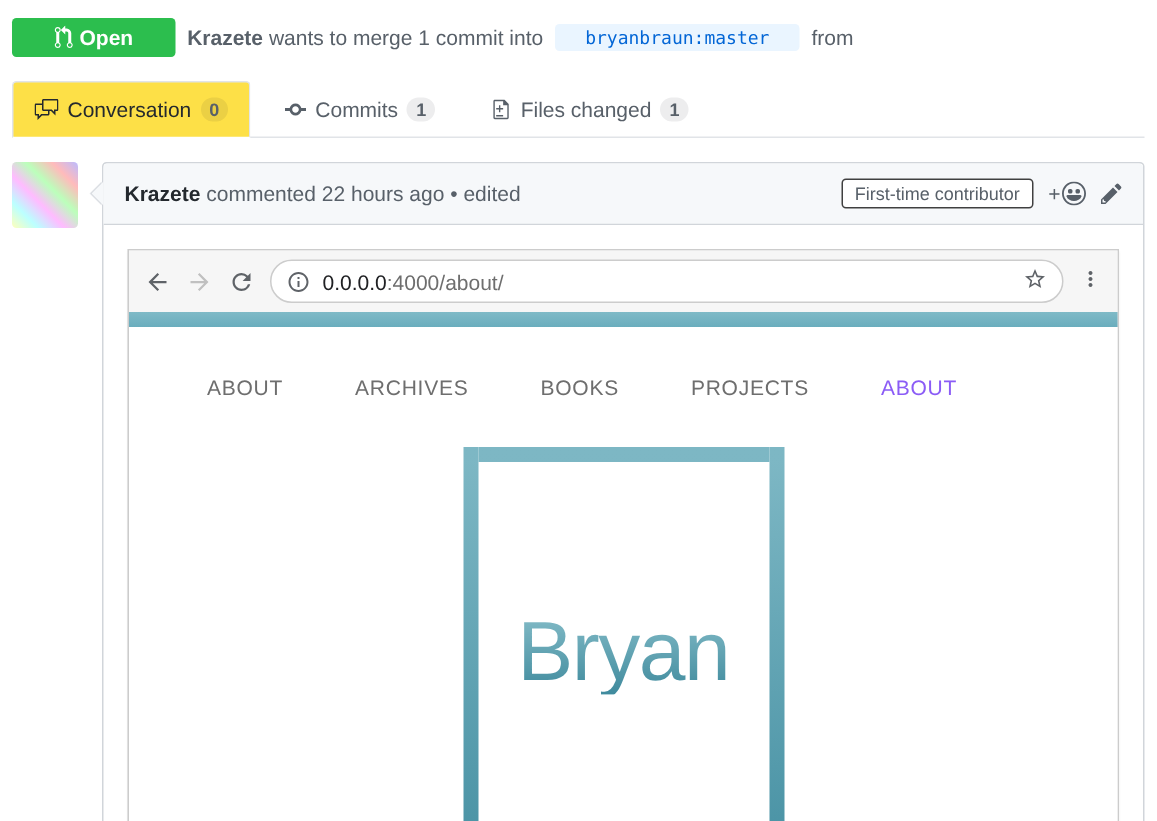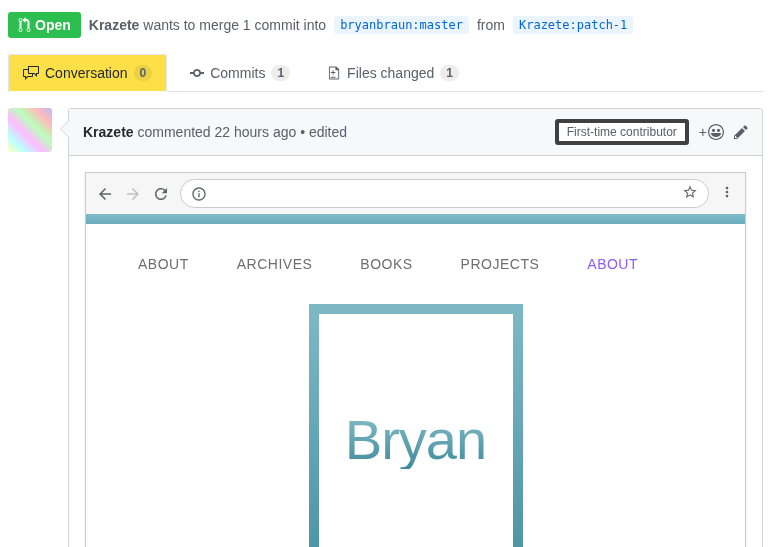--- a/index.html
+++ b/index.html
@@ -1,38 +1,38 @@
 <!DOCTYPE html>
 <html><head>
 <meta charset="utf-8">
 <style>
   * { box-sizing: border-box; margin: 0; padding: 0; }
   body { font-family: -apple-system, BlinkMacSystemFont, "Segoe UI", Helvetica, Arial, sans-serif; font-size: 14px; color: #24292e; background: #fff; width: 771px; }
   .container { padding: 0 8px; }
   .title-row { font-size: 28px; font-weight: 400; margin-bottom: 8px; color: #1a1a1a; overflow: hidden; height: 4px; }
   .meta-row { display: flex; align-items: center; gap: 8px; margin-bottom: 16px; flex-wrap: wrap; }
-  .state-badge { background: #2cbe4e; color: #fff; padding: 5px 10px; border-radius: 3px; font-weight: 600; font-size: 14px; display: inline-flex; align-items: center; gap: 4px; }
+  .state-badge { background: #2cbe4e; color: #fff; padding: 5px 28px; border-radius: 3px; font-weight: 600; font-size: 14px; display: inline-flex; align-items: center; gap: 4px; }
   .state-badge svg { fill: #fff; }
   .meta-text { color: #586069; font-size: 14px; }
   .meta-text .author { color: #586069; font-weight: 600; }
-  .branch-ref { background: #eaf5ff; color: #0366d6; padding: 2px 6px; border-radius: 3px; font-family: SFMono-Regular, Consolas, monospace; font-size: 12px; }
+  .branch-ref { background: #eaf5ff; color: #0366d6; padding: 2px 20px; border-radius: 3px; font-family: SFMono-Regular, Consolas, monospace; font-size: 12px; }
   .tabs { border-bottom: 1px solid #e1e4e8; display: flex; gap: 8px; margin-bottom: 16px; }
   .tab { padding: 10px 14px; color: #586069; font-size: 14px; display: inline-flex; align-items: center; gap: 6px; border: 1px solid transparent; border-bottom: none; cursor: pointer; }
   .tab.selected { background: #fde047; border: 1px solid #e1e4e8; border-bottom: 1px solid #fff; border-radius: 3px 3px 0 0; margin-bottom: -1px; color: #24292e; }
   .tab svg { fill: currentColor; }
   .counter { background: rgba(27,31,35,0.08); color: #586069; padding: 1px 6px; border-radius: 20px; font-size: 12px; font-weight: 600; min-width: 18px; text-align: center; }
   .timeline { display: flex; gap: 16px; }
   .avatar { width: 44px; height: 44px; border-radius: 3px; background: linear-gradient(45deg,#ffb,#bff,#fbf,#bfb,#fbb,#bbf); flex-shrink: 0; }
   .comment-box { flex: 1; border: 1px solid #d1d5da; border-radius: 3px; position: relative; }
   .comment-box::before { content: ""; position: absolute; top: 12px; left: -8px; width: 0; height: 0; border-top: 8px solid transparent; border-bottom: 8px solid transparent; border-right: 8px solid #f6f8fa; filter: drop-shadow(-1px 0 0 #d1d5da); }
   .comment-header { background: #f6f8fa; border-bottom: 1px solid #d1d5da; padding: 10px 14px; display: flex; align-items: center; justify-content: space-between; border-radius: 3px 3px 0 0; }
   .comment-header-left .author { font-weight: 600; color: #24292e; }
   .comment-header-left { color: #586069; }
   .comment-header-right { display: flex; align-items: center; gap: 10px; }
-  .first-time { border: 4px solid #404040; border-radius: 3px; padding: 2px 8px; font-size: 12px; color: #586069; background: #fff; }
+  .first-time { border: 1px solid #404040; border-radius: 3px; padding: 2px 8px; font-size: 12px; color: #586069; background: #fff; }
   .icon-btn { color: #586069; cursor: pointer; display: inline-flex; align-items: center; }
   .icon-btn svg { fill: currentColor; }
   .comment-body { padding: 16px; }
   
   .browser-shot { border: 1px solid #ccc; background: #f2f2f2; box-shadow: 0 1px 2px rgba(0,0,0,0.1); }
   .bs-toolbar { display: flex; align-items: center; gap: 10px; padding: 6px 10px; background: #f6f6f6; }
   .bs-nav { display: flex; align-items: center; gap: 10px; color: #5f6368; }
   .bs-nav .disabled { color: #c0c0c0; }
   .bs-url { flex: 1; background: #fff; border: 1px solid #ccc; border-radius: 16px; padding: 4px 10px; display: flex; align-items: center; gap: 8px; color: #202124; font-size: 14px; }
   .bs-url .origin { color: #202124; }
@@ -58,21 +58,20 @@
           <path d="M11 11.28V5c-.03-.78-.34-1.47-.94-2.06C9.46 2.35 8.78 2.03 8 2H7V0L4 3l3 3V4h1c.27.02.48.11.69.31.21.2.3.42.31.69v6.28A1.993 1.993 0 0 0 10 15a1.993 1.993 0 0 0 1-3.72zm-1 2.92c-.66 0-1.2-.55-1.2-1.2 0-.65.55-1.2 1.2-1.2.65 0 1.2.55 1.2 1.2 0 .65-.55 1.2-1.2 1.2zM4 3c0-1.11-.89-2-2-2a1.993 1.993 0 0 0-1 3.72v6.56A1.993 1.993 0 0 0 2 15a1.993 1.993 0 0 0 1-3.72V4.72c.59-.34 1-.98 1-1.72zm-.8 10c0 .66-.55 1.2-1.2 1.2-.65 0-1.2-.55-1.2-1.2 0-.65.55-1.2 1.2-1.2.65 0 1.2.55 1.2 1.2zM2 4.2C1.34 4.2.8 3.65.8 3c0-.65.55-1.2 1.2-1.2.65 0 1.2.55 1.2 1.2 0 .65-.55 1.2-1.2 1.2z"></path>
         </svg>
       <span>Open</span>
     </span>
     <span class="meta-text">
       <a class="author">Krazete</a>
       <span>wants to merge 1 commit into</span>
     </span>
     <span class="branch-ref">bryanbraun:master</span>
     <span class="meta-text">from</span>
-    <span class="branch-ref">Krazete:patch-1</span>
   </div>
 
   <div class="tabs">
     <div class="tab selected">
       <svg width="16" height="16" viewBox="0 0 16 16">
           <path d="M15 1H6c-.55 0-1 .45-1 1v2H1c-.55 0-1 .45-1 1v6c0 .55.45 1 1 1h1v3l3-3h4c.55 0 1-.45 1-1V9h1l3 3V9h1c.55 0 1-.45 1-1V2c0-.55-.45-1-1-1zM9 11H4.5L3 12.5V11H1V5h4v3c0 .55.45 1 1 1h3v2zm6-3h-2v1.5L11.5 8H6V2h9v6z"></path>
         </svg>
       <span>Conversation</span>
       <span class="counter">0</span>
     </div>
@@ -126,20 +125,21 @@
                   <path d="M12 4l-1.41 1.41L16.17 11H4v2h12.17l-5.58 5.59L12 20l8-8z"></path>
                 </svg>
               <svg width="18" height="18" viewBox="0 0 24 24" fill="#5f6368">
                   <path d="M17.65 6.35A7.958 7.958 0 0 0 12 4c-4.42 0-8 3.58-8 8s3.58 8 8 8c3.73 0 6.84-2.55 7.73-6h-2.08A5.99 5.99 0 0 1 12 18c-3.31 0-6-2.69-6-6s2.69-6 6-6c1.66 0 3.14.69 4.22 1.78L13 11h7V4l-2.35 2.35z"></path>
                 </svg>
             </div>
             <div class="bs-url">
               <svg width="16" height="16" viewBox="0 0 24 24" fill="#5f6368">
                   <path d="M11 7h2v2h-2zm0 4h2v6h-2zm1-9C6.48 2 2 6.48 2 12s4.48 10 10 10 10-4.48 10-10S17.52 2 12 2zm0 18c-4.41 0-8-3.59-8-8s3.59-8 8-8 8 3.59 8 8-3.59 8-8 8z"></path>
                 </svg>
+              <span><span class="origin">0.0.0.0</span><span class="path">:4000/about/</span></span>
               <span class="bs-star">
                 <svg width="16" height="16" viewBox="0 0 24 24" fill="#5f6368">
                     <path d="M22 9.24l-7.19-.62L12 2 9.19 8.63 2 9.24l5.46 4.73L5.82 21 12 17.27 18.18 21l-1.63-7.03L22 9.24zM12 15.4l-3.76 2.27 1-4.28-3.32-2.88 4.38-.38L12 6.1l1.71 4.04 4.38.38-3.32 2.88 1 4.28L12 15.4z"></path>
                   </svg>
               </span>
             </div>
             <span class="bs-menu">
               <svg width="16" height="16" viewBox="0 0 24 24" fill="#5f6368">
                   <path d="M12 8c1.1 0 2-.9 2-2s-.9-2-2-2-2 .9-2 2 .9 2 2 2zm0 2c-1.1 0-2 .9-2 2s.9 2 2 2 2-.9 2-2-.9-2-2-2zm0 6c-1.1 0-2 .9-2 2s.9 2 2 2 2-.9 2-2-.9-2-2-2z"></path>
                 </svg>

